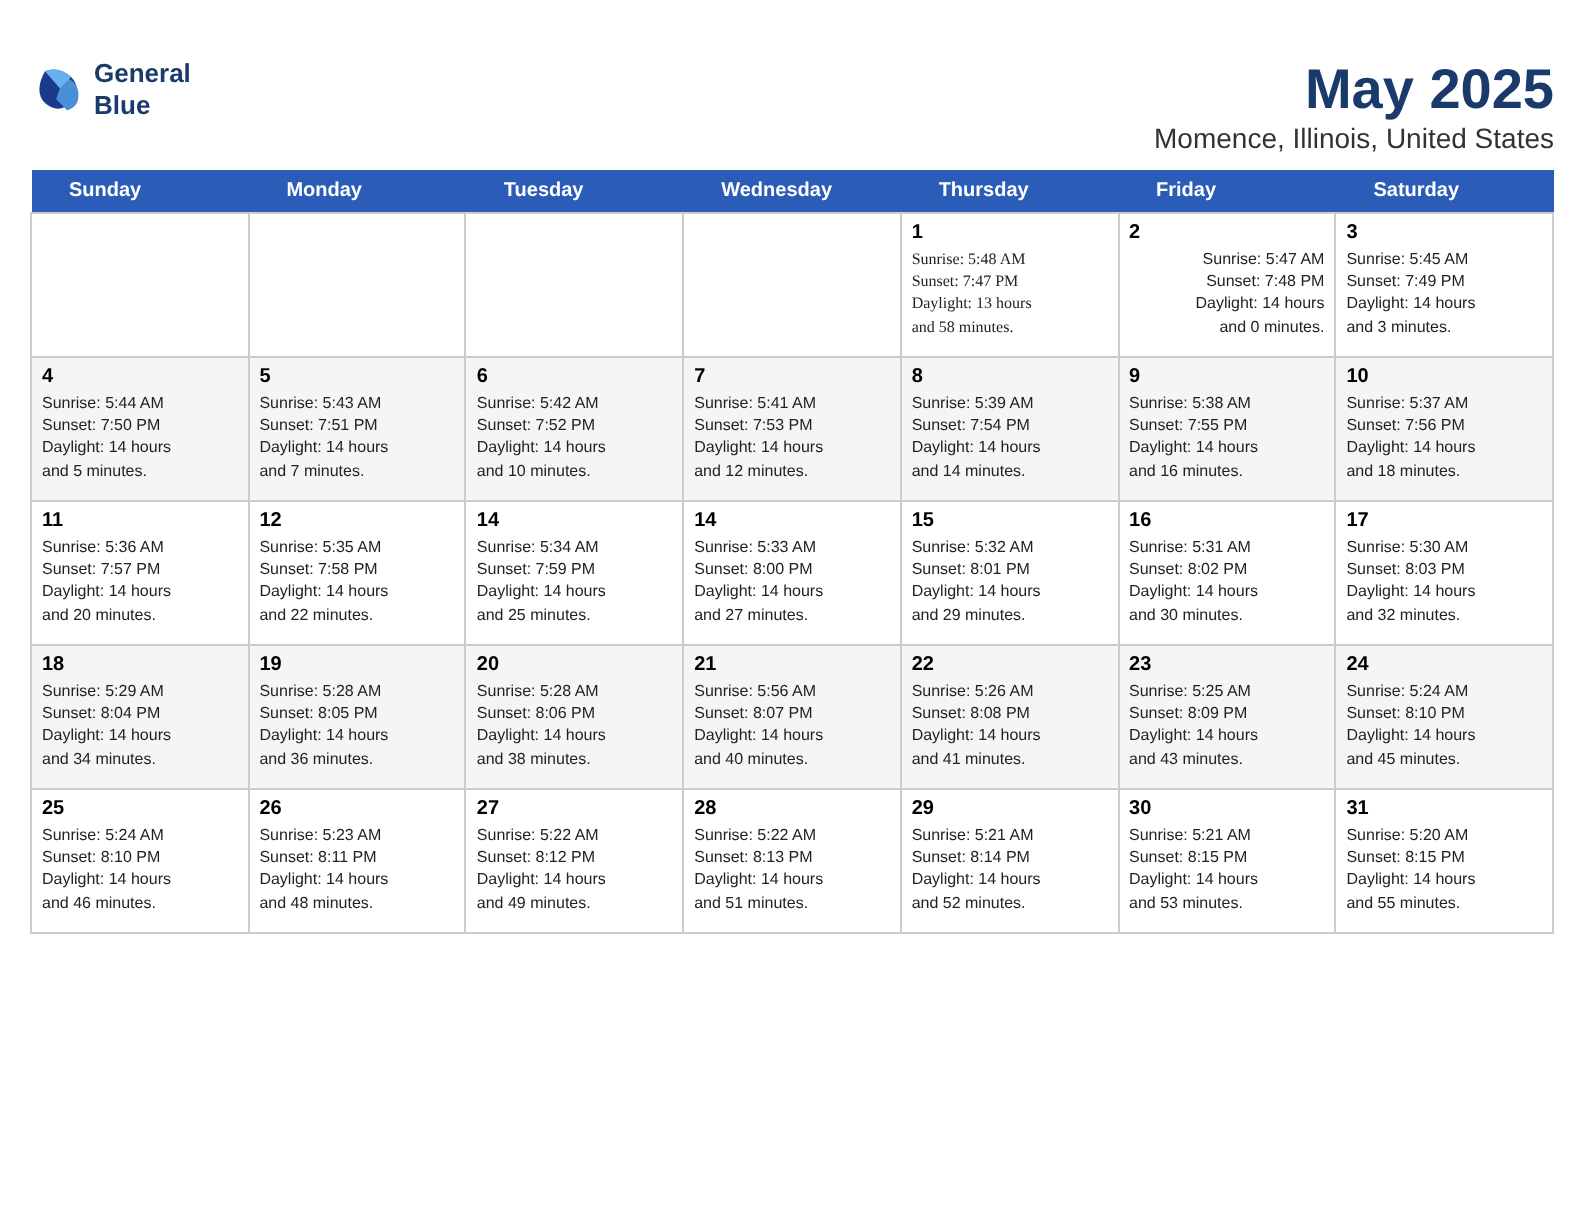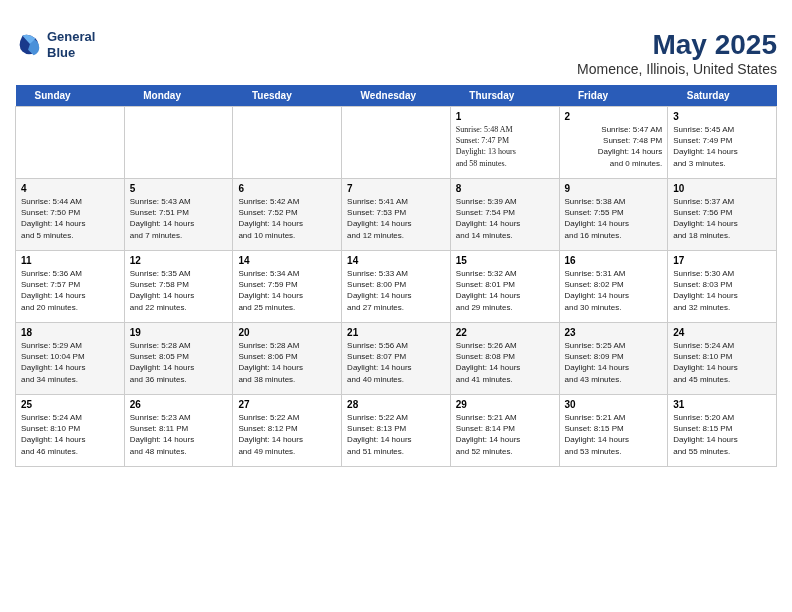--- a/index.html
+++ b/index.html
@@ -250,21 +250,21 @@
             <div class="day-info" style="white-space: pre-line;">Sunrise: 5:30 AM
 Sunset: 8:03 PM
 Daylight: 14 hours
 and 32 minutes.</div>
           </td>
         </tr>
         <tr>
           <td>
             <div class="day-num">18</div>
             <div class="day-info" style="white-space: pre-line;">Sunrise: 5:29 AM
-Sunset: 10:04 PM
+Sunset: 8:04 PM
 Daylight: 14 hours
 and 34 minutes.</div>
           </td>
           <td>
             <div class="day-num">19</div>
             <div class="day-info" style="white-space: pre-line;">Sunrise: 5:28 AM
 Sunset: 8:05 PM
 Daylight: 14 hours
 and 36 minutes.</div>
           </td>

